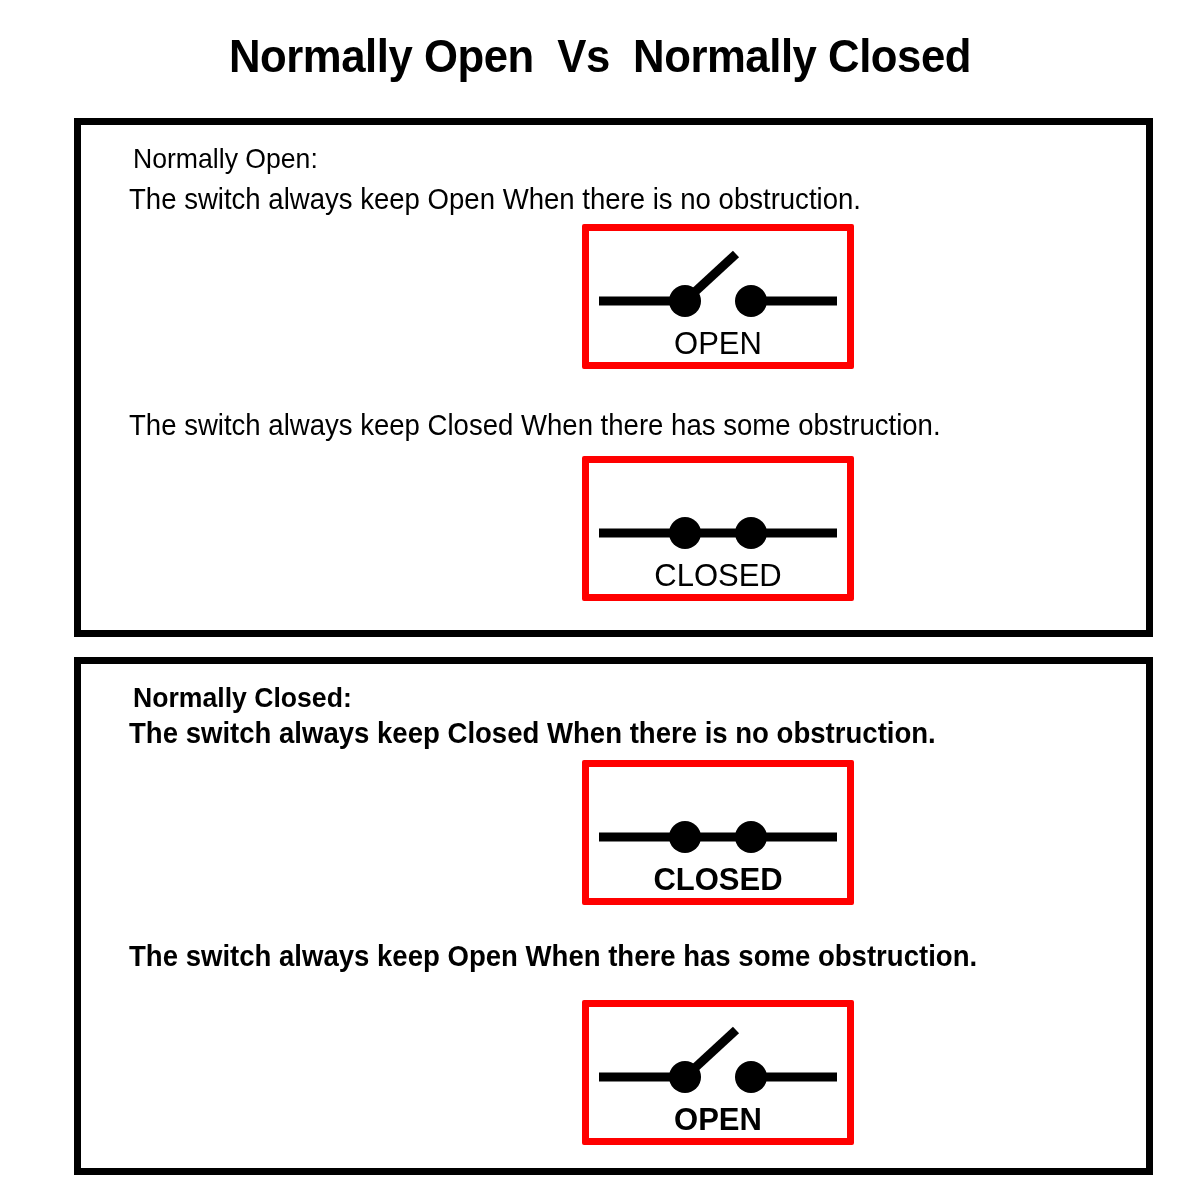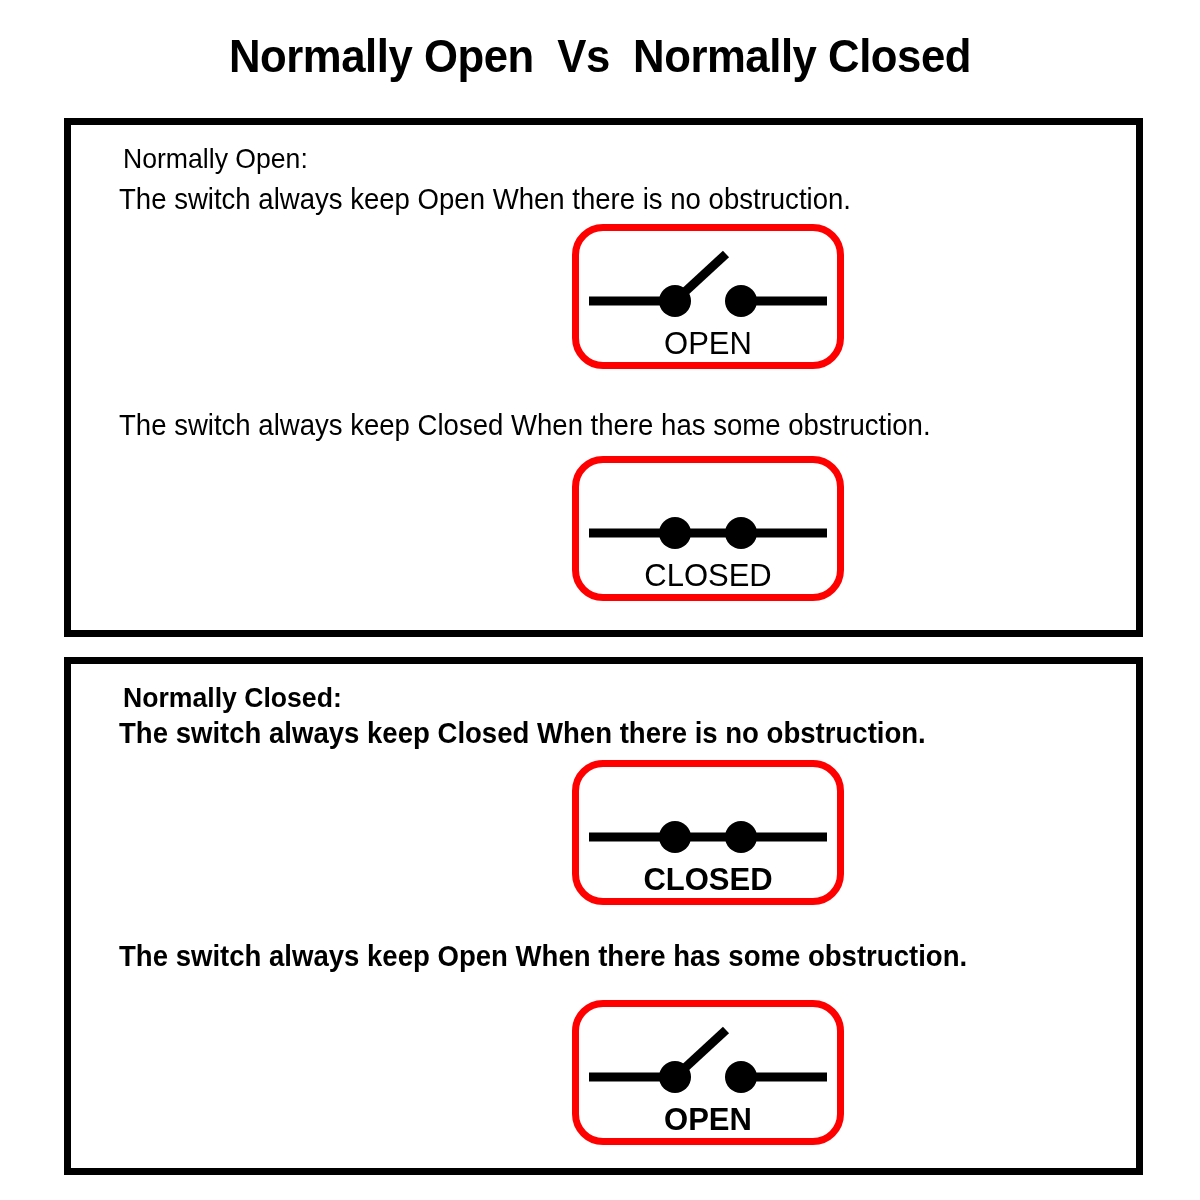--- a/index.html
+++ b/index.html
@@ -27,21 +27,21 @@
     font-size: 47px;
     letter-spacing: -0.5px;
     transform: scaleX(0.93);
     transform-origin: center top;
     white-space: pre;
     line-height: 1.0;
   }
 
   .panel {
     position: absolute;
-    left: 64px;
+    left: 74px;
     width: 1079px;
     border: 7px solid #000000;
     box-sizing: border-box;
     background: #ffffff;
   }
   #panel-normally-open   { top: 118px; height: 519px; }
   #panel-normally-closed { top: 657px; height: 518px; font-weight: bold; }
 
   .panel-heading {
     position: absolute;
@@ -72,21 +72,21 @@
   
   #p2-heading { top: 20px; }
   #p2-line-1  { top: 55px; }
   #p2-line-2  { top: 278px; }
 
   .switch-card {
     position: absolute;
     width: 272px;
     height: 145px;
     border: 7px solid #FF0000;
-    border-radius: 31px;
+    border-radius: 2px;
     box-sizing: border-box;
     background: #ffffff;
   }
   
   #p1-card-open   { left: 501px; top: 99px; }
   #p1-card-closed { left: 501px; top: 331px; }
   #p2-card-closed { left: 501px; top: 96px; }
   #p2-card-open   { left: 501px; top: 336px; }
 
   .switch-svg {

